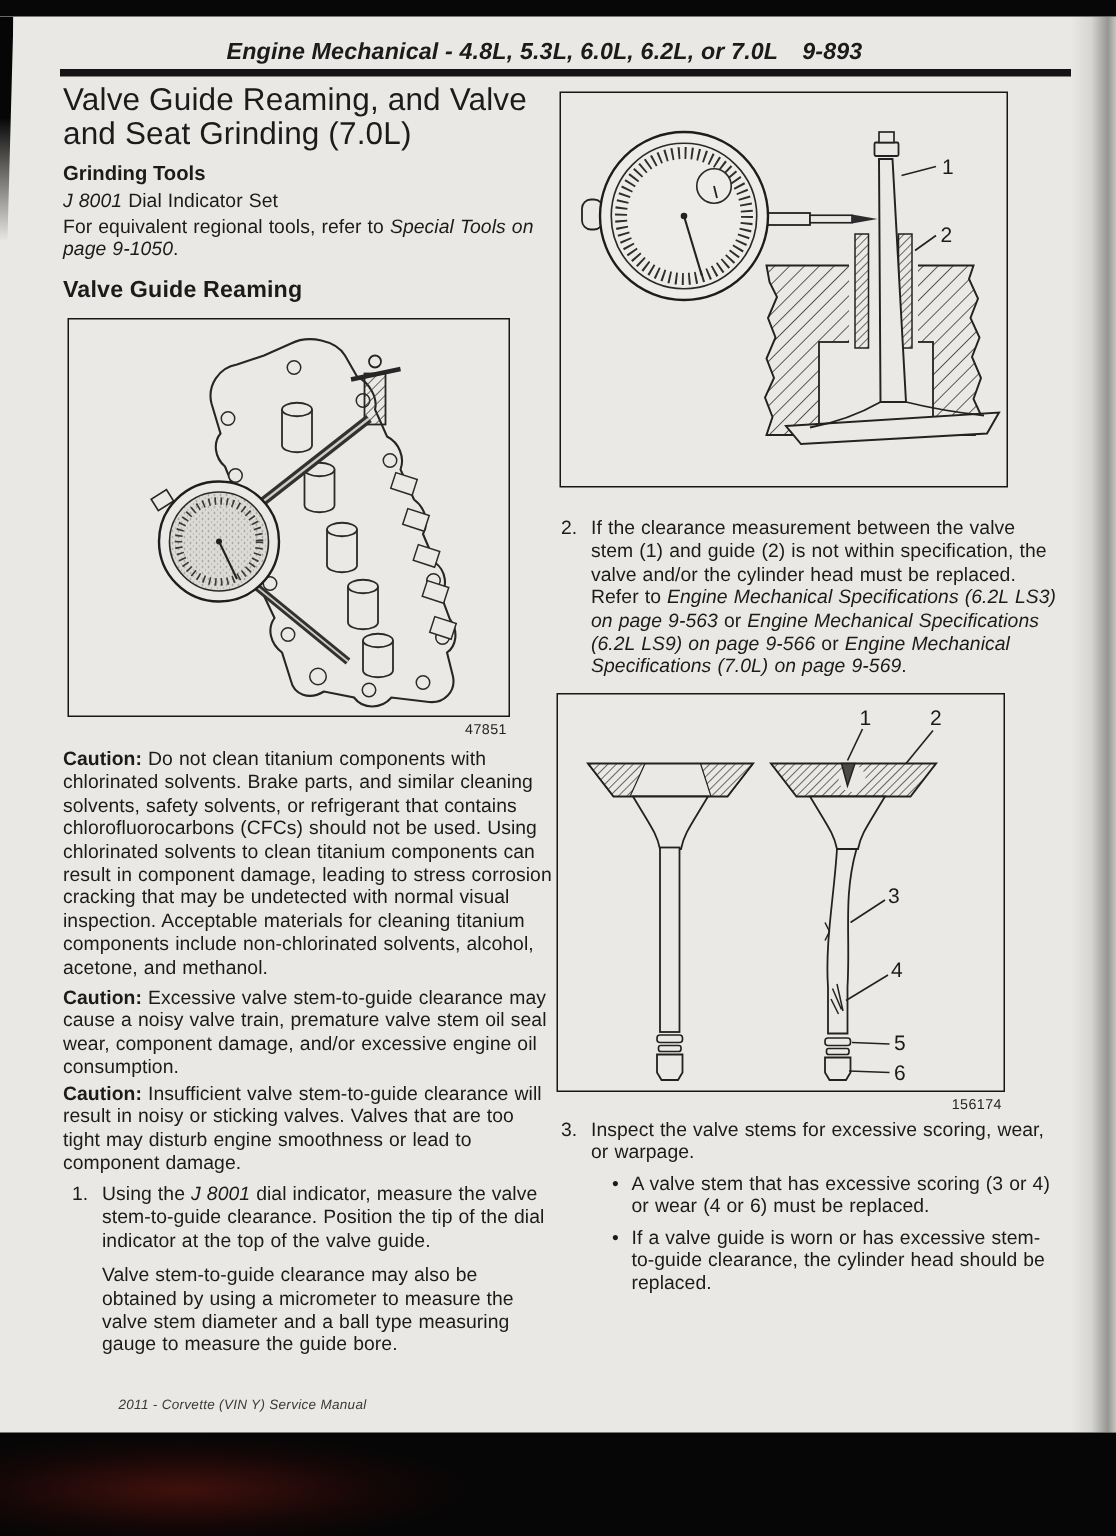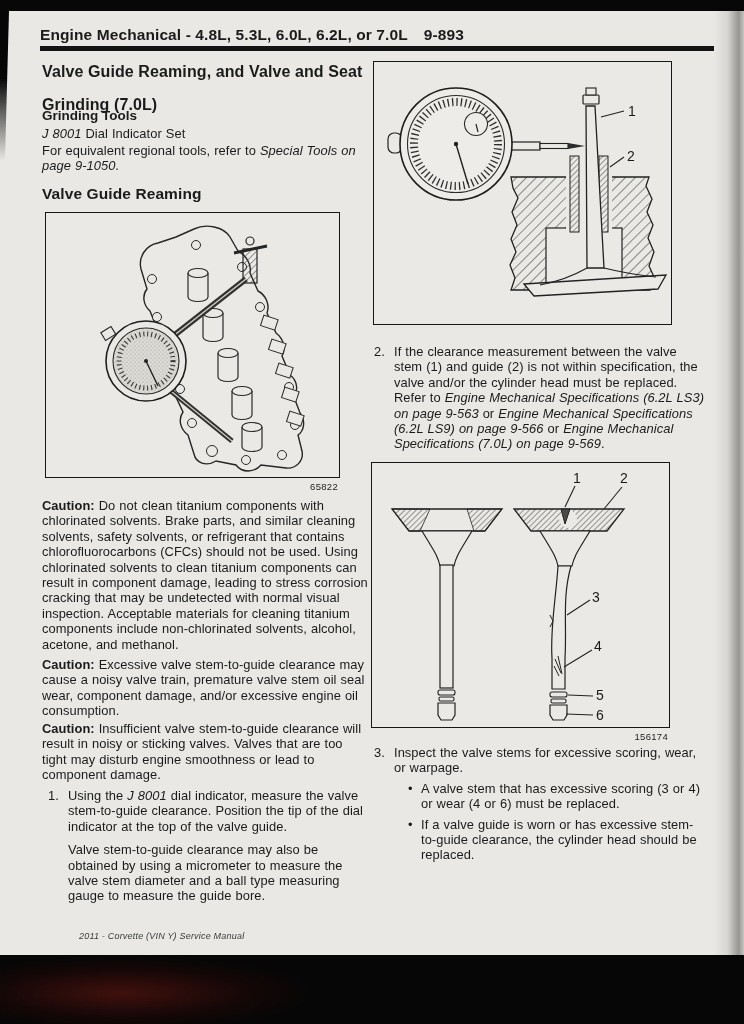--- a/index.html
+++ b/index.html
@@ -10,31 +10,31 @@
   .band-top{position:absolute;left:0;top:0;width:744px;height:11px;background:#070707;}
   .band-bottom{position:absolute;left:0;top:955px;width:744px;height:69px;background:#060606;overflow:hidden;}
   .red-blotch{position:absolute;left:-40px;top:0;width:360px;height:69px;
       background:radial-gradient(ellipse at 45% 55%, rgba(110,25,18,0.55), rgba(60,10,8,0.25) 45%, transparent 70%);}
   .edge-right{position:absolute;top:11px;right:0;width:30px;height:944px;
       background:linear-gradient(to right, rgba(50,50,46,0) 0%, rgba(50,50,46,0.10) 45%, rgba(35,35,32,0.42) 82%, rgba(120,120,112,0.30) 100%);}
   .edge-left{position:absolute;left:0;top:11px;width:9px;height:150px;
       background:linear-gradient(to bottom,#060606 0%,#060606 45%,rgba(6,6,6,0) 100%);
       clip-path:polygon(0 0,100% 0,55% 100%,0 100%);}
   
-  .header{position:absolute;left:40px;top:26px;width:674px;text-align:left;
-      font-weight:bold;font-size:15.5px;letter-spacing:0.1px;white-space:nowrap;}
+  .header{position:absolute;left:26px;top:26px;width:674px;text-align:center;
+      font-weight:bold;font-size:15.5px;letter-spacing:0.1px;white-space:nowrap;font-style:italic;}
   .header .h-page{margin-left:16px;}
   .rule{position:absolute;left:40px;top:46px;width:674px;height:5px;background:#141414;}
   
   .p{font-size:12.9px;line-height:15.4px;letter-spacing:0.05px;word-spacing:0.4px;}
   .it{font-style:italic;}
   .b{font-weight:bold;text-align:center;}
   .abs{position:absolute;}
   
-  .h1{left:42px;top:55px;width:322px;font-weight:bold;font-size:16px;line-height:33px;letter-spacing:0.1px;}
+  .h1{left:42px;top:55px;width:322px;font-weight:normal;font-size:21px;line-height:23px;letter-spacing:0.1px;}
   .h2{left:42px;top:108px;font-weight:bold;font-size:13.5px;}
   .h3{left:42px;top:185px;font-weight:bold;font-size:15.5px;letter-spacing:0.1px;}
   
   .tool-line{left:42px;top:126px;width:326px;}
   .equiv-line{left:42px;top:143px;width:330px;}
   .fig-box{border:1.6px solid #171717;background:#eae9e5;box-sizing:border-box;}
   .fig1{left:45px;top:212px;width:295px;height:266px;}
   .cap1{left:45px;top:481px;width:293px;}
   .fig-cap{text-align:right;font-size:9.5px;letter-spacing:0.3px;color:#242424;}
   .caution1{left:42px;top:498px;width:328px;}
@@ -155,21 +155,21 @@
       <line x1="120" y1="174" x2="186" y2="228" stroke="#cfcdc7" stroke-width="1.2"></line>
 
       <rect x="56" y="116" width="12" height="9" transform="rotate(-32 62 120)" fill="#eae9e5" stroke="#262626" stroke-width="1.1"></rect>
       <circle cx="100" cy="148" r="40" fill="#eae9e5" stroke="#1e1e1e" stroke-width="1.6"></circle>
       <circle cx="100" cy="148" r="33" fill="url(#dots)" stroke="#2a2a2a" stroke-width="1.1"></circle>
       <circle cx="100" cy="148" r="27" fill="none" stroke="#3a3a3a" stroke-width="5" stroke-dasharray="1.1 2.9"></circle>
       <line x1="100" y1="148" x2="112" y2="173" stroke="#222" stroke-width="1.4"></line>
       <circle cx="100" cy="148" r="2" fill="#222"></circle>
     </svg>
   </div>
-  <div class="abs fig-cap cap1">65822</div>
+  <div class="abs fig-cap cap1">47851</div>
 
   <div class="abs p caution1"><span class="b">Caution:</span> <span>Do not clean titanium components with chlorinated solvents. Brake parts, and similar cleaning solvents, safety solvents, or refrigerant that contains chlorofluorocarbons (CFCs) should not be used. Using chlorinated solvents to clean titanium components can result in component damage, leading to stress corrosion cracking that may be undetected with normal visual inspection. Acceptable materials for cleaning titanium components include non-chlorinated solvents, alcohol, acetone, and methanol.</span></div>
   <div class="abs p caution3"><span class="b">Caution:</span> <span>Insufficient valve stem-to-guide clearance will result in noisy or sticking valves. Valves that are too tight may disturb engine smoothness or lead to component damage.</span></div>
   <div class="abs p caution2"><span class="b">Caution:</span> <span>Excessive valve stem-to-guide clearance may cause a noisy valve train, premature valve stem oil seal wear, component damage, and/or excessive engine oil consumption.</span></div>
 
   <div class="abs p step1">
     <div class="num-row">
       <div class="num-col">1.</div>
       <div class="num-body">
         <div><span>Using the </span><span class="it">J 8001</span><span> dial indicator, measure the valve stem-to-guide clearance. Position the tip of the dial indicator at the top of the valve guide.</span></div>

